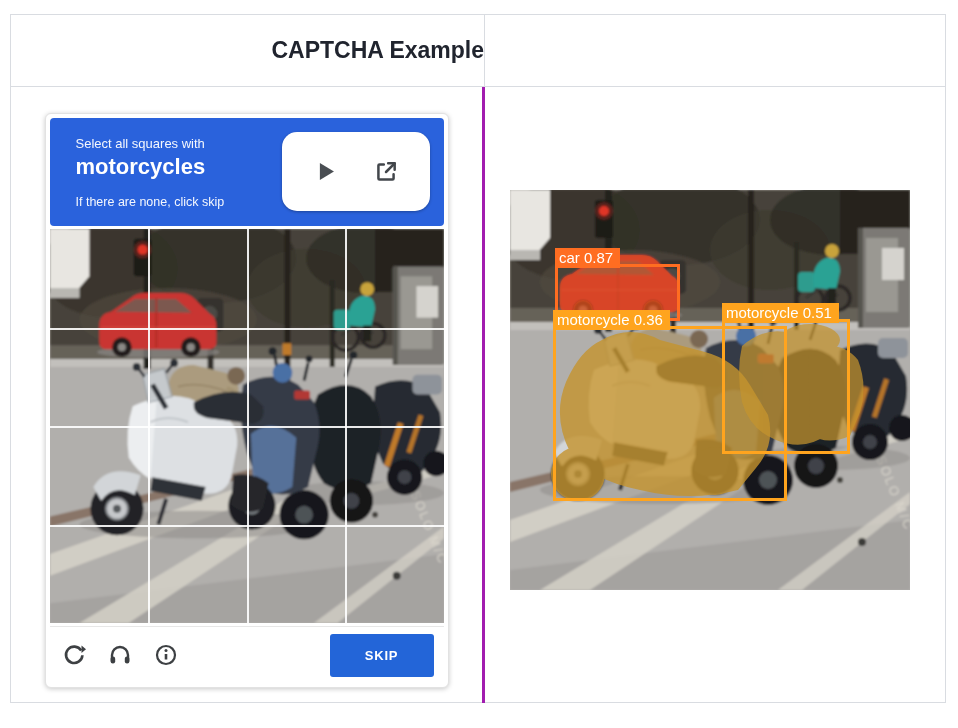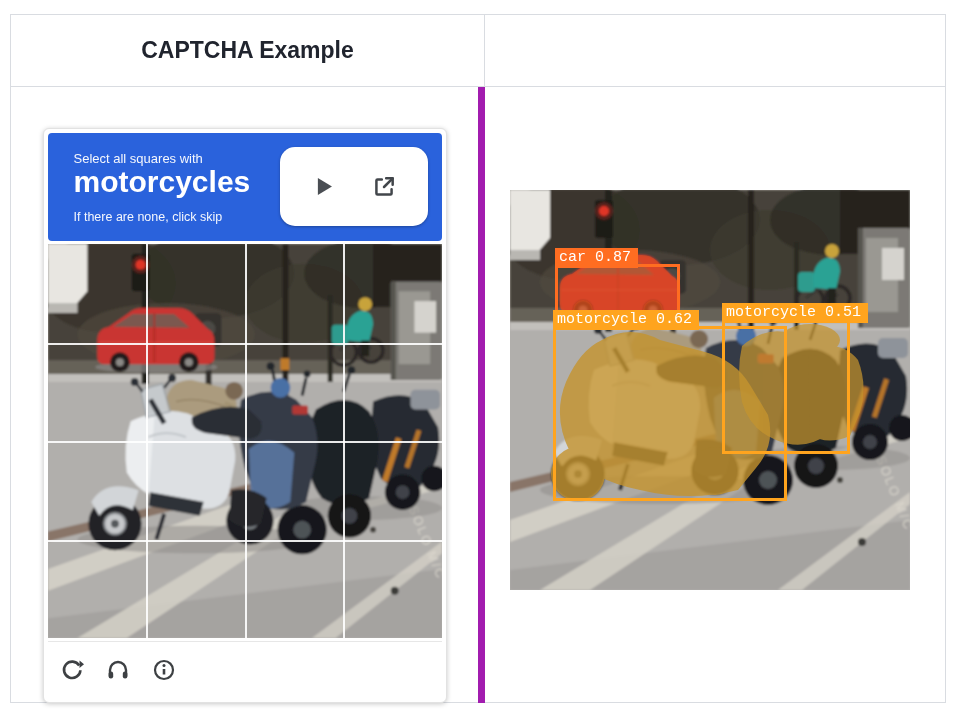--- a/index.html
+++ b/index.html
@@ -1,49 +1,49 @@
 <!DOCTYPE html>
 <html><head>
 <meta charset="utf-8">
 <style>
   * { margin:0; padding:0; box-sizing:border-box; }
   html,body { width:958px; height:728px; background:#ffffff; font-family:"Liberation Sans", sans-serif; overflow:hidden; }
 
   .tbl { position:absolute; left:10px; top:14px; width:936px; height:689px; border:1px solid #d9dce1; background:#fff; }
   .thead { display:flex; height:72px; border-bottom:1px solid #d9dce1; }
   .th { display:flex; align-items:center; justify-content:center; font-size:23px; font-weight:bold; color:#20242e; }
-  .th.left { width:474px; border-right:1px solid #d9dce1; }
+  .th.left { width:474px; border-right:1px solid #d9dce1;justify-content:flex-end; }
   .th.right { flex:1; }
   .tbody { display:flex; height:616px; }
-  .td.left { width:474px; border-right:7px solid #a21caf; display:flex; justify-content:center; align-items:flex-end; padding-top:11px; }
+  .td.left { width:474px; border-right:3px solid #a21caf; display:flex; justify-content:center; align-items:center; padding-top:11px; }
   .td.right { flex:1; position:relative; }
 
   
   .captcha-card { width:404px; background:#fff; border:1px solid #e2e2e2; border-radius:6px; box-shadow:0 1px 5px rgba(0,0,0,.22); padding:4px; }
   .cap-header { position:relative; height:108px; border-radius:4px; padding:18px 0 0 26px; color:#fff; }
   .cap-small { font-size:13px; opacity:.95; }
-  .cap-target { font-size:30px; font-weight:bold; line-height:32px; }
+  .cap-target { font-size:22px; font-weight:bold; line-height:32px; }
   .cap-hint { font-size:12.5px; opacity:.95; margin-top:12px; }
   .cap-actions { position:absolute; right:14px; top:14px; width:148px; height:79px; background:#fff; border-radius:15px; box-shadow:0 1px 3px rgba(0,0,0,.3); display:flex; align-items:center; justify-content:center; gap:34px; }
   .cap-actions svg { display:block; }
 
   .cap-image { position:relative; width:394px; height:394px; margin-top:3px; overflow:hidden; background:#b1afac; }
   .cap-image svg, .result-wrap svg { position:absolute; left:0; top:0; width:100%; height:100%; }
   .grid-line { position:absolute; background:rgba(255,255,255,.9); }
   .grid-line.v { top:0; bottom:0; width:2px; }
   .grid-line.h { left:0; right:0; height:2px; }
 
   .cap-footer { height:57px; margin-top:3px; border-top:1px solid #e7e7e7; display:flex; align-items:center; padding:0 10px 0 12px; gap:22px; }
   .foot-icon { width:24px; height:24px; cursor:pointer; }
   .skip-btn { margin-left:auto; width:104px; height:43px; border:none; border-radius:3px; color:#fff; font-family:"Liberation Sans",sans-serif; font-size:13px; font-weight:bold; letter-spacing:.8px; cursor:pointer; }
 
   
   .result-wrap { position:absolute; left:25px; top:103px; width:400px; height:400px; overflow:hidden; background:#b1afac; }
   .det-box { position:absolute; border:3px solid; }
-  .det-label { position:absolute; left:-3px; bottom:100%; margin-bottom:-1px; color:#fff; font-family:Liberation Mono, monospace; font-size:15px; line-height:19px; padding:0 7px 1px 4px; white-space:nowrap; }
+  .det-label { position:absolute; left:-3px; bottom:100%; margin-bottom:-1px; color:#fff; font-family:Liberation Sans, sans-serif; font-size:15px; line-height:19px; padding:0 7px 1px 4px; white-space:nowrap; }
 </style>
 </head>
 <body>
 
 <svg width="0" height="0" style="position:absolute" aria-hidden="true">
   <defs>
     <filter id="soft">
         <feGaussianBlur stdDeviation="0.9"></feGaussianBlur>
       </filter>
     <g id="scene">
@@ -256,36 +256,37 @@
               <rect x="16.8" y="13.5" width="4.6" height="7" rx="2.2" fill="#3d4043" stroke="none"></rect>
             </svg>
           </span>
           <span class="foot-icon">
             <svg width="24" height="24" viewBox="0 0 24 24" fill="none" stroke="#3d4043" stroke-width="2.2">
               <circle cx="12" cy="12" r="9"></circle>
               <line x1="12" y1="11" x2="12" y2="16.5" stroke-width="2.6"></line>
               <circle cx="12" cy="7.6" r="1.5" fill="#3d4043" stroke="none"></circle>
             </svg>
           </span>
+          <button class="skip-btn" style="background: rgb(35, 101, 216);">SKIP</button>
         </div>
       </div>
     </div>
 
     <div class="td right">
       <div class="result-wrap">
         <svg viewBox="0 0 400 400" preserveAspectRatio="none">
           <use href="#scene"></use>
             <use href="#masks"></use>
         </svg>
         <div id="detections">
             <div class="det-box" style="left: 45px; top: 74px; width: 125px; height: 57px; border-color: rgb(255, 109, 33);">
               <div class="det-label" style="background: rgb(255, 109, 33);">car 0.87</div>
             </div>
             <div class="det-box" style="left: 43px; top: 136px; width: 234px; height: 175px; border-color: rgb(255, 164, 30);">
-              <div class="det-label" style="background: rgb(255, 164, 30);">motorcycle 0.62</div>
+              <div class="det-label" style="background: rgb(255, 164, 30);">motorcycle 0.36</div>
             </div>
             <div class="det-box" style="left: 212px; top: 129px; width: 128px; height: 135px; border-color: rgb(255, 164, 30);">
               <div class="det-label" style="background: rgb(255, 164, 30);">motorcycle 0.51</div>
             </div>
           </div>
       </div>
     </div>
   </div>
 </div>
 

